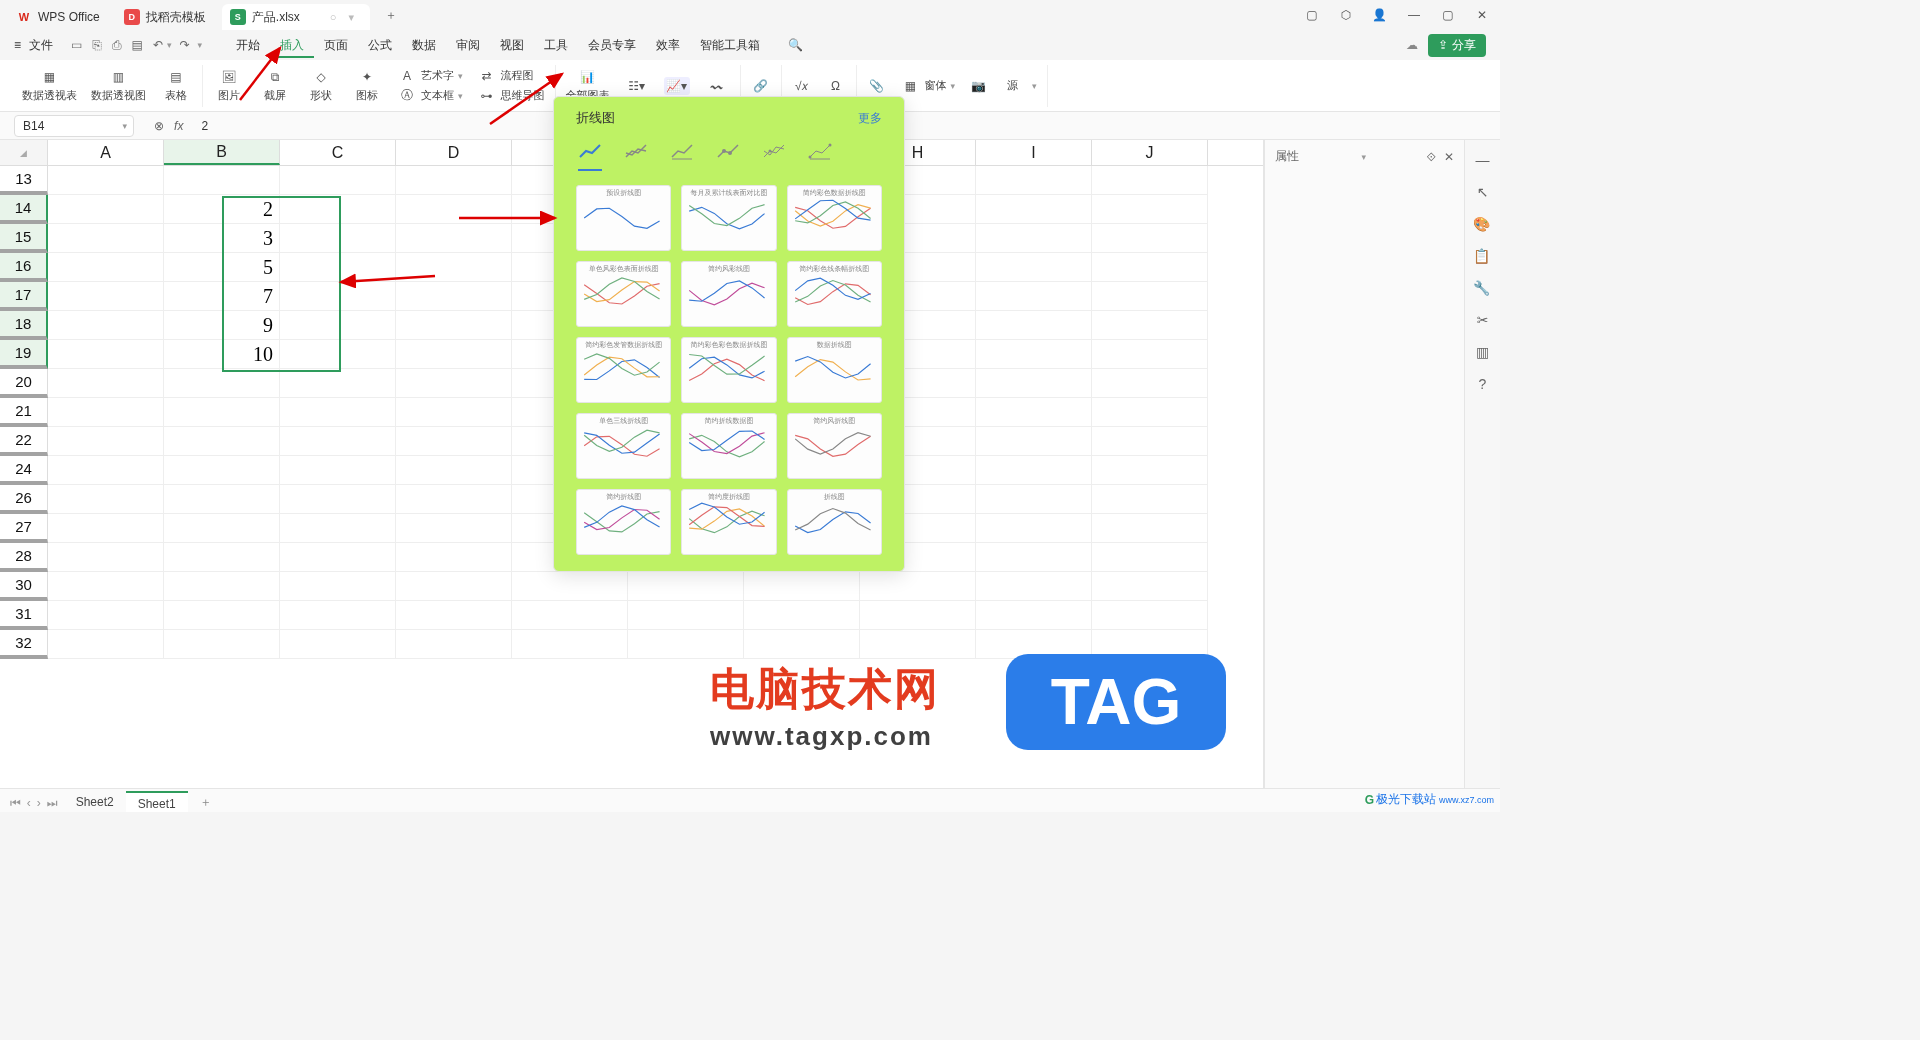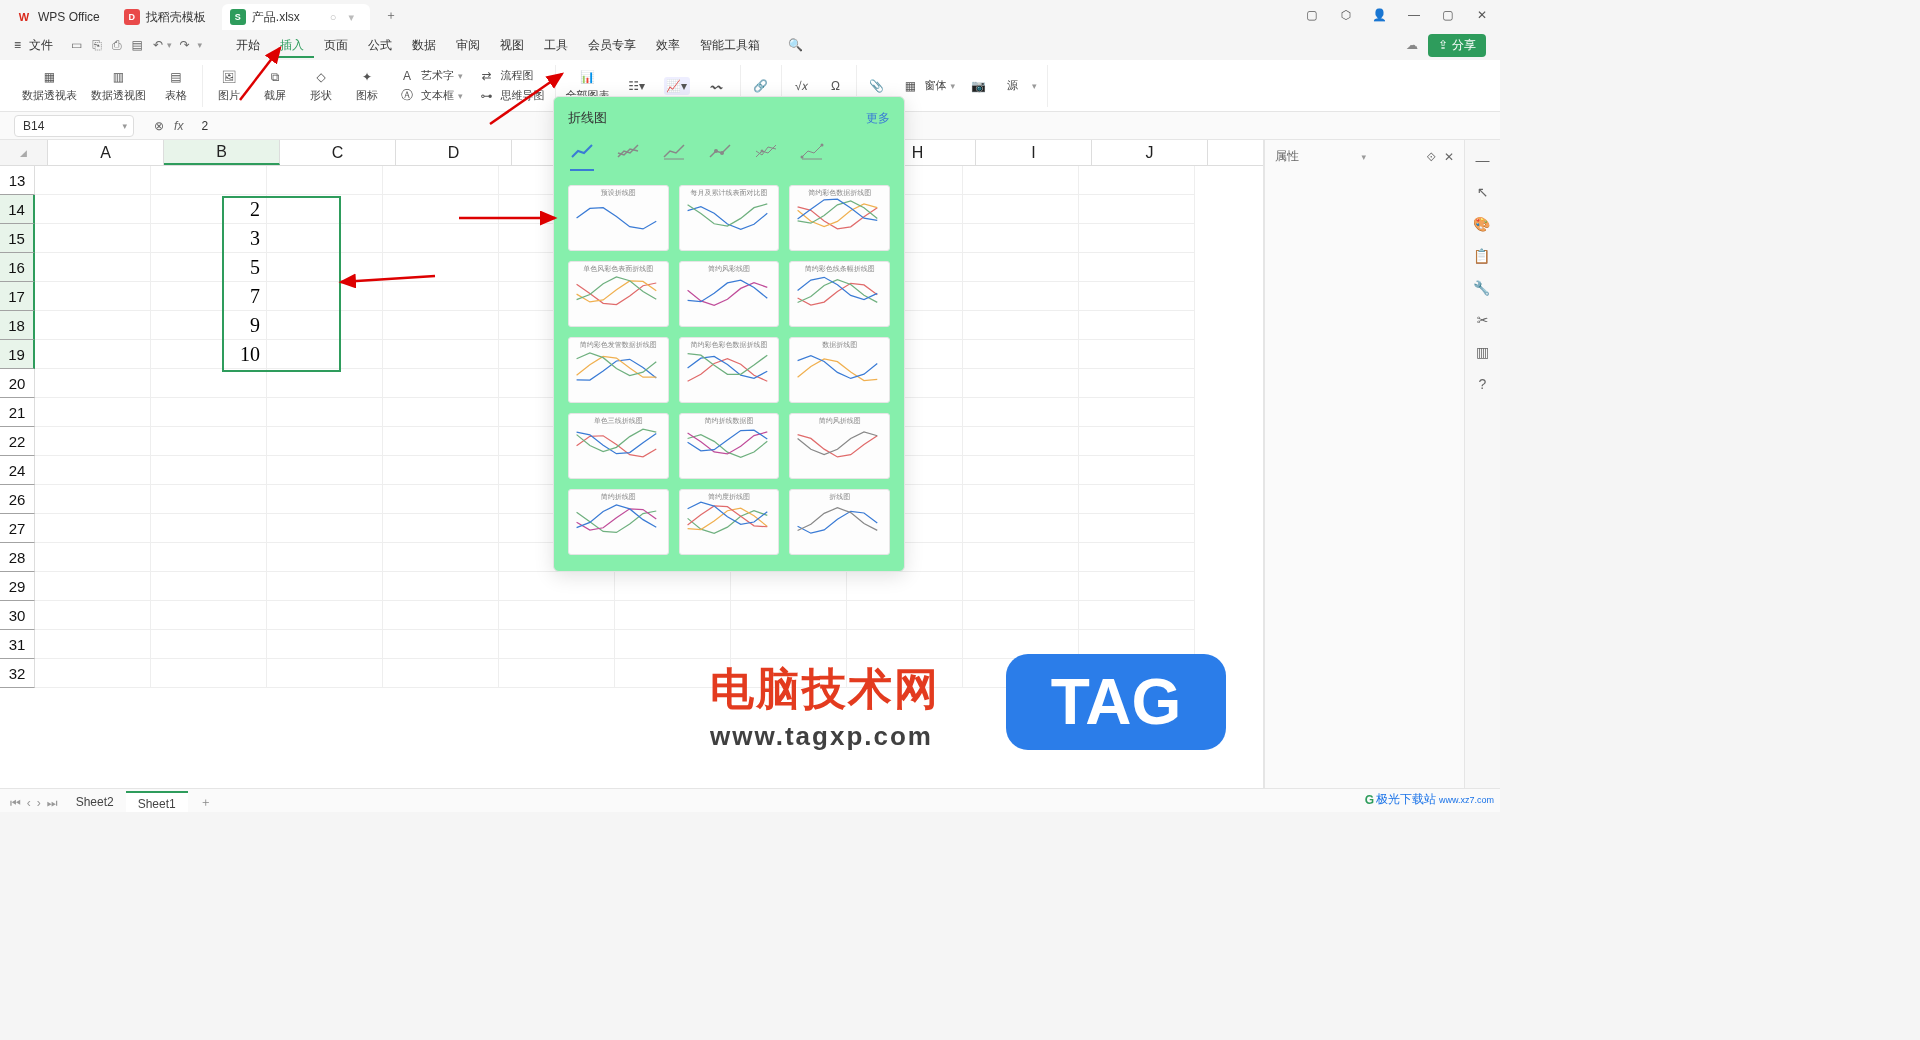--- a/index.html
+++ b/index.html
@@ -50,28 +50,28 @@
 .side-toolbar { width: 36px; background: #f7f7f7; display: flex; flex-direction: column; align-items: center; gap: 16px; padding-top: 12px; border-left: 1px solid #e5e5e5; }
 .side-toolbar span { cursor: pointer; color: #666; font-size: 14px; }
 
 
 .col-headers { display: flex; height: 26px; background: #fff; border-bottom: 1px solid #ddd; }
 .corner { width: 48px; border-right: 1px solid #ddd; background: #f5f5f5; display:flex; align-items:center; justify-content:center;}
 .colh { width: 116px; border-right: 1px solid #ddd; display: flex; align-items: center; justify-content: center; color: #222; font-size: 16px; background:#fff; }
 .colh.sel { background: #e8f4ea; border-bottom: 2px solid #2e9c5c; }
 .rows { display: flex; flex-direction: column; }
 .row { display: flex; height: 29px; }
-.rowh { width: 35px; border-right: 1px solid #ddd; border-bottom: 1px solid #a3a3a3; display: flex; align-items: center; justify-content: center; background: #fff; color: #111; font-size: 15px; }
+.rowh { width: 48px; border-right: 1px solid #ddd; border-bottom: 4px solid #a3a3a3; display: flex; align-items: center; justify-content: center; background: #fff; color: #111; font-size: 15px; }
 .rowh.sel { background: #e8f4ea; border-right: 2px solid #2e9c5c; }
 .cell { width: 116px; border-right: 1px solid #eee; border-bottom: 1px solid #eee; display: flex; align-items: center; justify-content: flex-end; padding: 0 6px; font-size: 20px; color: #000; font-family: "Times New Roman", serif; }
 
 .selection-box { position: absolute; border: 2px solid #2e9c5c; pointer-events: none; left: 222px; top: 56px; width: 119px; height: 176px; }
 
 
-.chart-popup { position: absolute; left: 553px; top: 96px; width: 352px; background: #86efac; border: 1px solid #e3e3e3; border-radius: 6px; box-shadow: 0 4px 20px rgba(0,0,0,0.12); z-index: 50; padding: 12px 14px 16px; }
+.chart-popup { position: absolute; left: 553px; top: 96px; width: 352px; background: #bef264; border: 1px solid #e3e3e3; border-radius: 6px; box-shadow: 0 4px 20px rgba(0,0,0,0.12); z-index: 50; padding: 12px 22px 16px; }
 .chart-popup-header { display: flex; justify-content: space-between; align-items: center; margin-bottom: 10px; }
 .chart-popup-header .title { font-size: 13px; color: #333; font-weight: 500; }
 .chart-popup-header .more { color: #3a7bd5; cursor: pointer; }
 .chart-type-row { display: flex; gap: 18px; margin-bottom: 12px; padding-bottom: 8px; }
 .chart-type { width: 28px; height: 28px; display: flex; align-items: center; justify-content: center; cursor: pointer; position: relative; }
 .chart-type.active::after { content: ""; position: absolute; bottom: -6px; left: 2px; right: 2px; height: 2px; background: #3a7bd5; }
 .chart-grid { display: grid; grid-template-columns: repeat(3, 1fr); gap: 10px; }
 .chart-thumb { height: 66px; border: 1px solid #e5e5e5; border-radius: 3px; background: #fdfdfd; position: relative; overflow: hidden; cursor: pointer; }
 .chart-thumb svg { width: 100%; height: 100%; }
 .chart-thumb .tlabel { position: absolute; top: 2px; left: 0; right: 0; text-align: center; font-size: 7px; color: #888; }
@@ -442,33 +442,20 @@
           <div class="cell"></div>
           <div class="cell"></div>
           <div class="cell"></div>
           <div class="cell"></div>
           <div class="cell"></div>
           <div class="cell"></div>
           <div class="cell"></div>
           <div class="cell"></div>
         </div>
         <div class="row">
-          <div class="rowh">29</div>
-          <div class="cell"></div>
-          <div class="cell"></div>
-          <div class="cell"></div>
-          <div class="cell"></div>
-          <div class="cell"></div>
-          <div class="cell"></div>
-          <div class="cell"></div>
-          <div class="cell"></div>
-          <div class="cell"></div>
-          <div class="cell"></div>
-        </div>
-        <div class="row">
           <div class="rowh">30</div>
           <div class="cell"></div>
           <div class="cell"></div>
           <div class="cell"></div>
           <div class="cell"></div>
           <div class="cell"></div>
           <div class="cell"></div>
           <div class="cell"></div>
           <div class="cell"></div>
           <div class="cell"></div>

